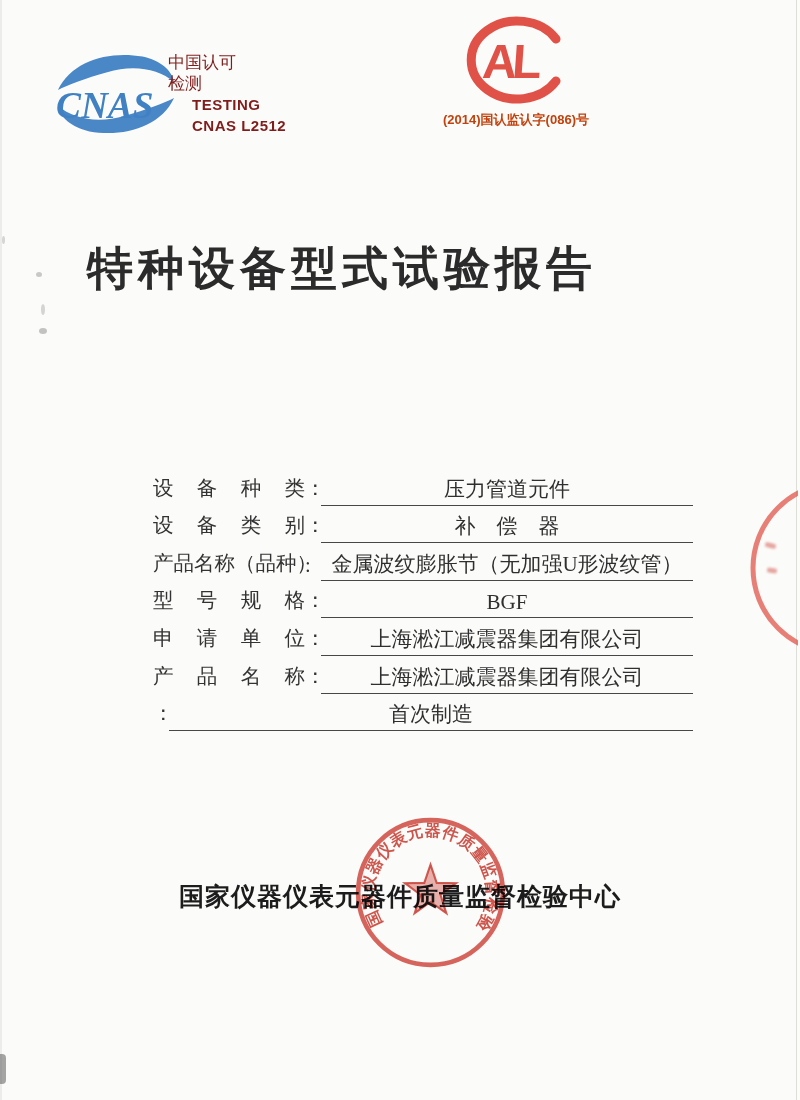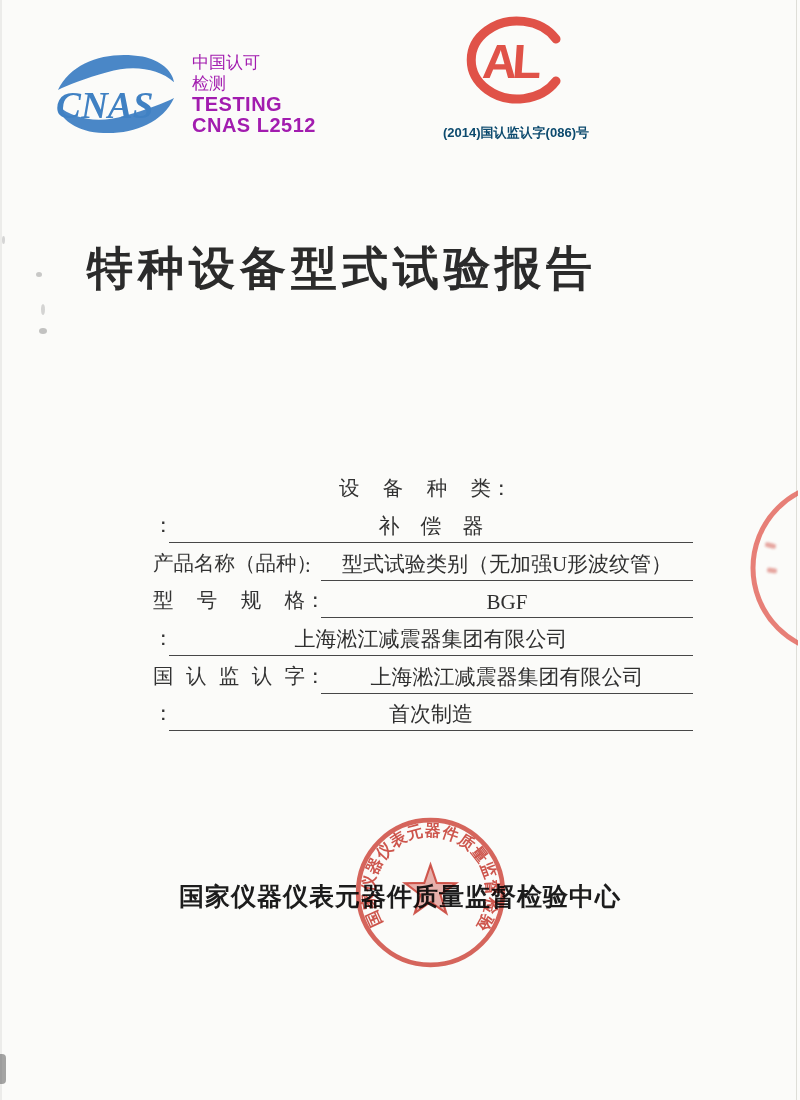--- a/index.html
+++ b/index.html
@@ -9,32 +9,32 @@
     font-family:"Liberation Serif","DejaVu Serif",serif;
     color:#2d2d2d;
   }
   .page{position:absolute;inset:0;}
   
   .edge-left{position:absolute;left:0;top:0;width:2px;height:1100px;background:#ececea;}
   .edge-right{position:absolute;right:3px;top:0;width:1px;height:1100px;background:#dedeD8;}
 
   
   .cnas-logo{position:absolute;left:54px;top:50px;width:124px;height:88px;}
-  .cnas-text{position:absolute;left:192px;top:52px;color:#a21caf;line-height:21px;}
+  .cnas-text{position:absolute;left:168px;top:52px;color:#7f1d1d;line-height:21px;}
   .cnas-text .zh{font-size:17px;font-family:"Liberation Sans","DejaVu Sans",sans-serif;}
-  .cnas-text .en{font-size:20px;font-weight:bold;font-family:"Liberation Sans","DejaVu Sans",sans-serif;letter-spacing:.5px;}
+  .cnas-text .en{font-size:15px;font-weight:bold;font-family:"Liberation Sans","DejaVu Sans",sans-serif;letter-spacing:.5px;margin-left:24px;}
 
   .cma-block{position:absolute;left:289px;top:24px;width:120px;text-align:center;}
   .cma-block svg{width:104px;height:80px;}
   .cma-number{margin-top:2px;color:#e25a50;font-size:20px;font-weight:bold;
     font-family:"Liberation Sans","DejaVu Sans",sans-serif;letter-spacing:1px;white-space:nowrap;}
 
   .cal-block{position:absolute;left:436px;top:14px;width:160px;text-align:center;}
   .cal-block svg{width:112px;height:92px;}
-  .cal-number{margin-top:14px;color:#0c4a6e;font-size:13px;font-weight:bold;
+  .cal-number{margin-top:1px;color:#c2410c;font-size:13px;font-weight:bold;
     font-family:"Liberation Sans","DejaVu Sans",sans-serif;white-space:nowrap;}
 
   .report-no{position:absolute;top:150px;right:124px;font-size:20px;color:#222;}
   .report-no .num{letter-spacing:.5px;}
 
   .doc-title{position:absolute;left:0;top:238px;width:684px;text-align:center;
     font-size:46px;font-weight:bold;letter-spacing:5px;color:#2b2b2b;white-space:nowrap;}
 
   
   .form{position:absolute;left:153px;top:468px;width:540px;}
@@ -93,41 +93,44 @@
     <div class="cal-number">(2014)国认监认字(086)号</div>
   </div>
 
 
   <div class="doc-title">特种设备型式试验报告</div>
 
   <div class="form">
     <div class="row">
       <div class="lbl">设备种类</div>
       <div class="colon">：</div>
+      <div class="val">压力管道元件</div>
     </div>
     <div class="row">
+      <div class="lbl">设备类别</div>
       <div class="colon">：</div>
       <div class="val">补　偿　器</div>
     </div>
     <div class="row">
       <div class="lbl">产品名称（品种）</div>
       <div class="colon">:</div>
-      <div class="val">型式试验类别（无加强U形波纹管）</div>
+      <div class="val">金属波纹膨胀节（无加强U形波纹管）</div>
     </div>
     <div class="row">
       <div class="lbl">型号规格</div>
       <div class="colon">：</div>
       <div class="val">BGF</div>
     </div>
     <div class="row">
+      <div class="lbl">申请单位</div>
       <div class="colon">：</div>
       <div class="val">上海淞江减震器集团有限公司</div>
     </div>
     <div class="row">
-      <div class="lbl">国认监认字</div>
+      <div class="lbl">产品名称</div>
       <div class="colon">：</div>
       <div class="val">上海淞江减震器集团有限公司</div>
     </div>
     <div class="row">
       <div class="colon">：</div>
       <div class="val">首次制造</div>
     </div>
   </div>
 
   <div class="issuer">国家仪器仪表元器件质量监督检验中心</div>

